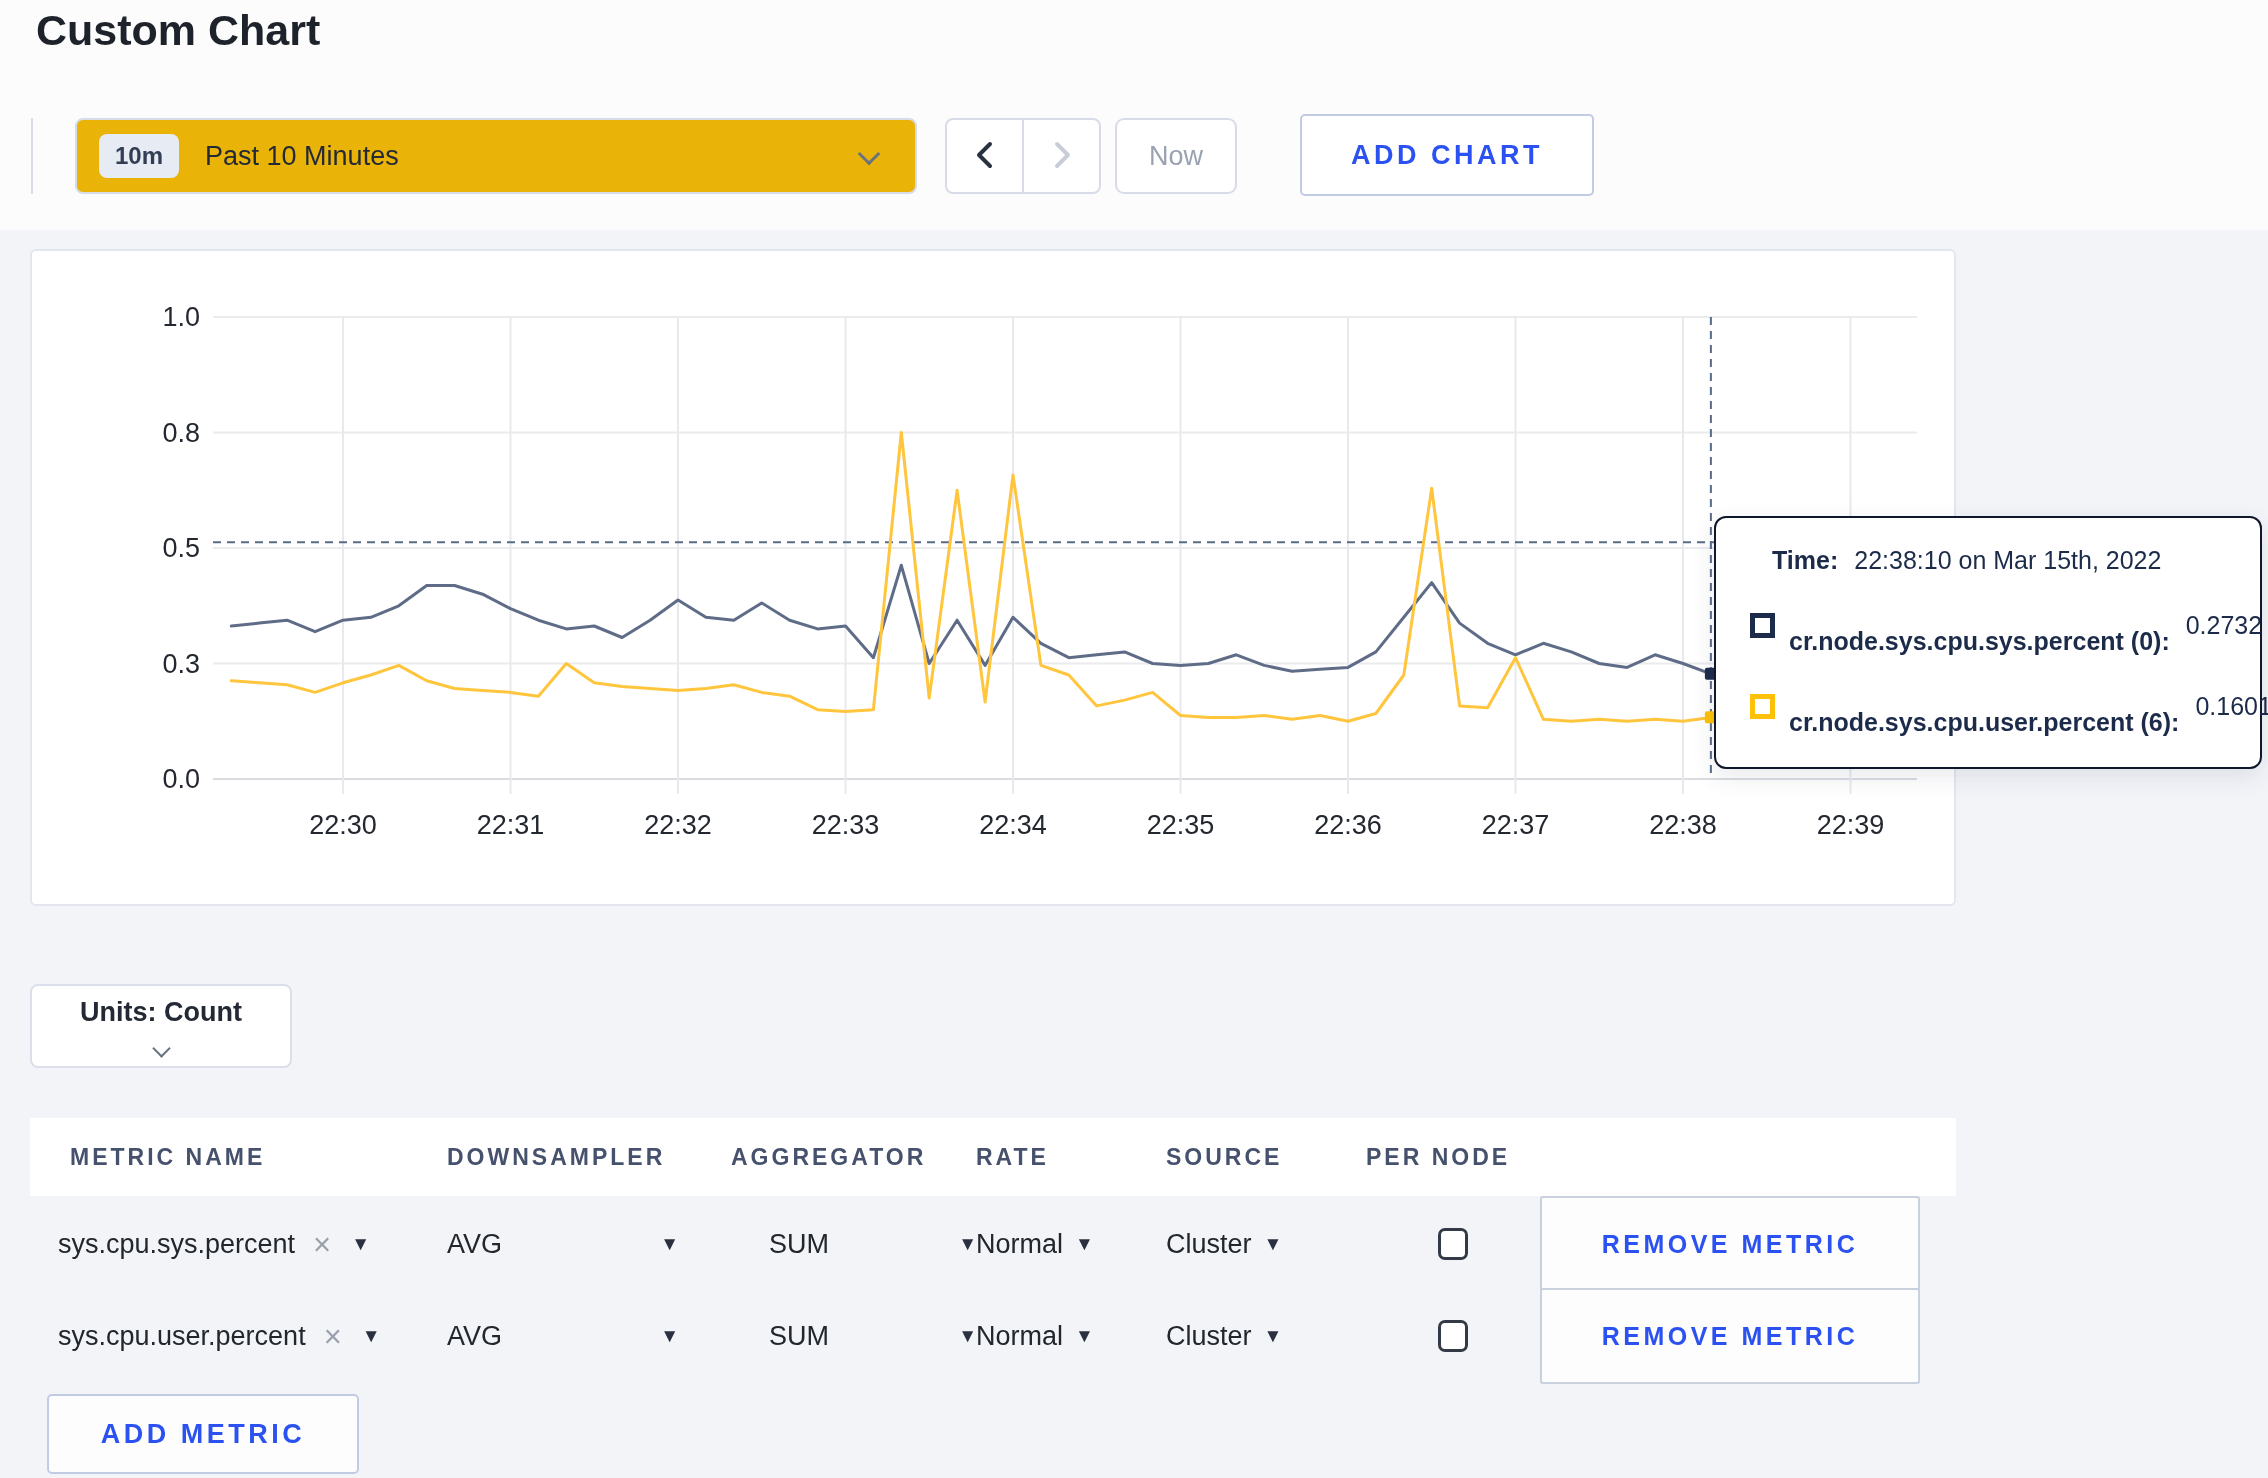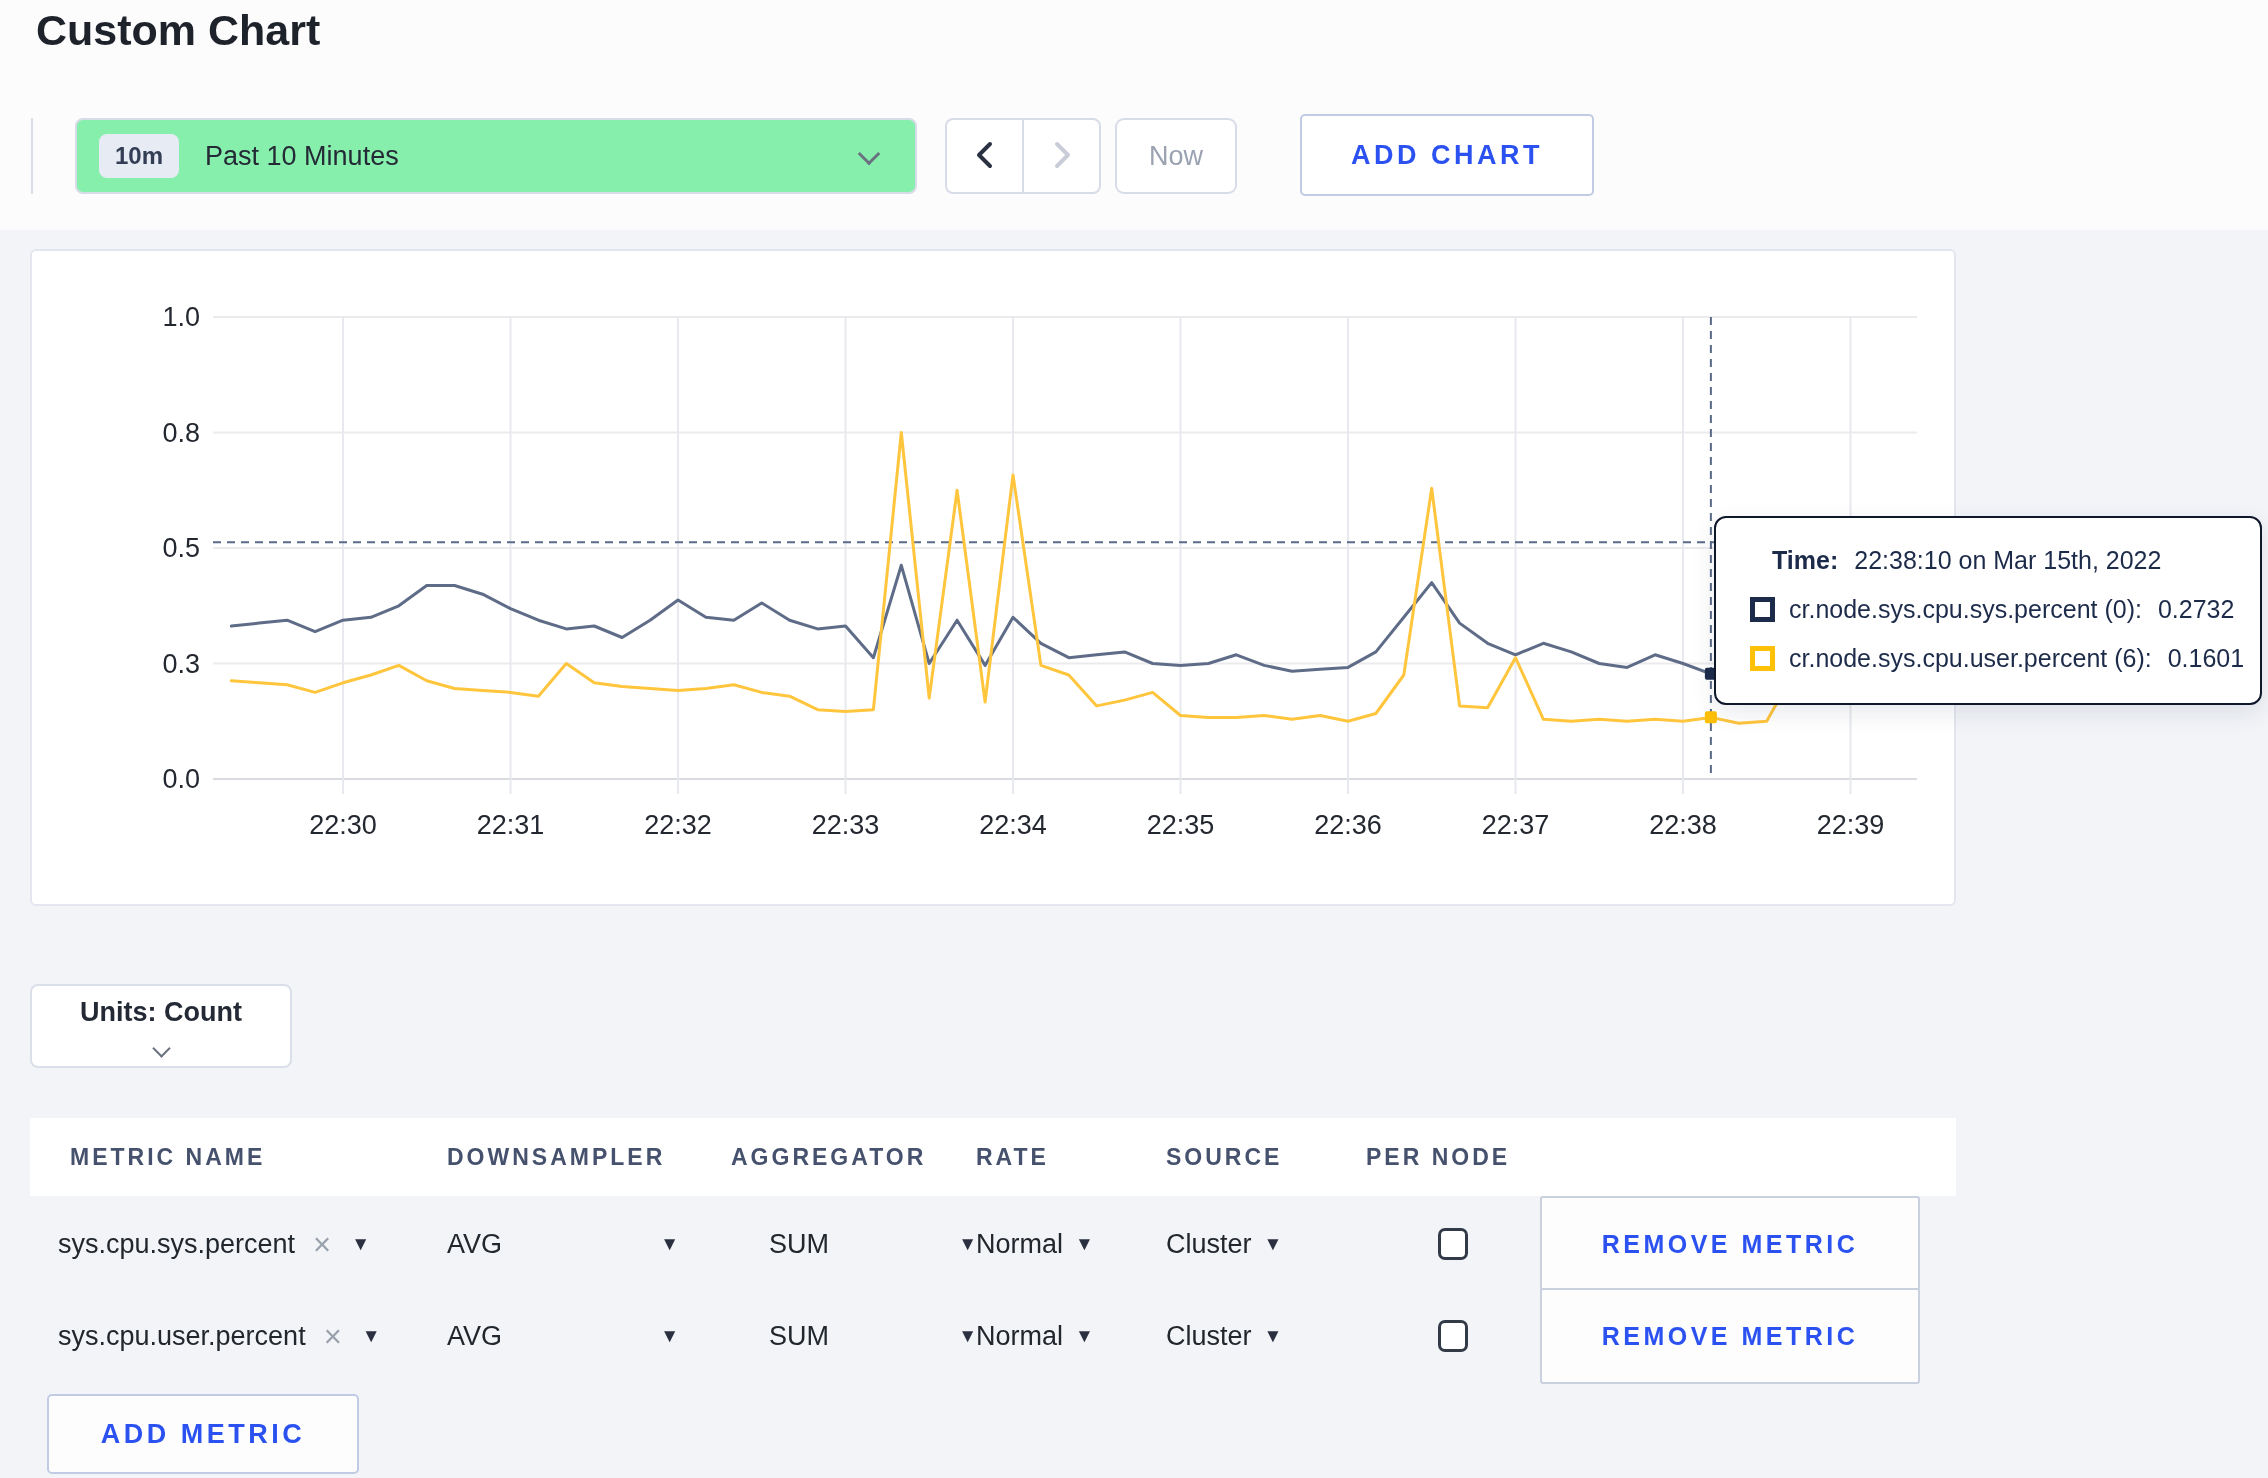--- a/index.html
+++ b/index.html
@@ -16,21 +16,21 @@
 
   .page-title{
     position:absolute;left:36px;top:6px;margin:0;
     font-size:43px;font-weight:bold;color:#1e232b;z-index:3;
   }
 
   
   .toolbar-rule{position:absolute;left:31px;top:118px;width:2px;height:76px;background:#d9dde6;z-index:3;}
   .time-select{
     position:absolute;left:75px;top:118px;width:842px;height:76px;
-    background:#86efac;border:2px solid #d8dce8;border-radius:8px;box-sizing:border-box;
+    background:#eab308;border:2px solid #d8dce8;border-radius:8px;box-sizing:border-box;
     display:flex;align-items:center;cursor:pointer;z-index:3;
   }
   .time-badge{
     margin-left:22px;background:#e6ebf4;border-radius:8px;
     padding:8px 16px;font-size:24px;font-weight:bold;color:#333e55;
   }
   .time-label{margin-left:26px;font-size:27px;color:#242a35;}
   .chevron{
     display:inline-block;width:13px;height:13px;
     border-right:3px solid #6a7280;border-bottom:3px solid #6a7280;
@@ -73,21 +73,21 @@
     position:absolute;left:1682px;top:265px;width:548px;box-sizing:border-box;
     background:#fff;border:2px solid #0f172a;border-radius:12px;
     box-shadow:0 8px 24px rgba(40,50,80,.10);
     padding:28px 34px 30px 34px;z-index:5;
   }
   .tt-row{display:flex;align-items:center;margin-top:20px;white-space:nowrap;}
   .tt-row:first-child{margin-top:0;}
   .tt-time-label{font-size:25px;font-weight:bold;color:#1d2b4a;margin-right:16px;margin-left:22px;}
   .tt-time-value{font-size:25px;color:#1d2b4a;}
   .tt-swatch{width:15px;height:15px;border:5px solid #1c2b4a;display:inline-block;margin-right:14px;flex:none;}
-  .tt-label{font-size:25px;font-weight:normal;color:#1d2b4a;}
+  .tt-label{font-size:25px;font-weight:bold;color:#1d2b4a;margin-top:32px;}
   .tt-value{font-size:25px;color:#1d2b4a;margin-left:16px;}
 
   
   .units-select{
     position:absolute;left:30px;top:984px;width:262px;height:84px;
     background:#fff;border:2px solid #dbdfe9;border-radius:8px;box-sizing:border-box;
     font-family:inherit;font-size:27px;font-weight:bold;color:#242a35;cursor:pointer;
     display:flex;align-items:center;justify-content:center;gap:20px;z-index:3;flex-direction:column;
   }
   .units-select .chevron{width:11px;height:11px;border-width:2.5px;margin-top:-6px;}

